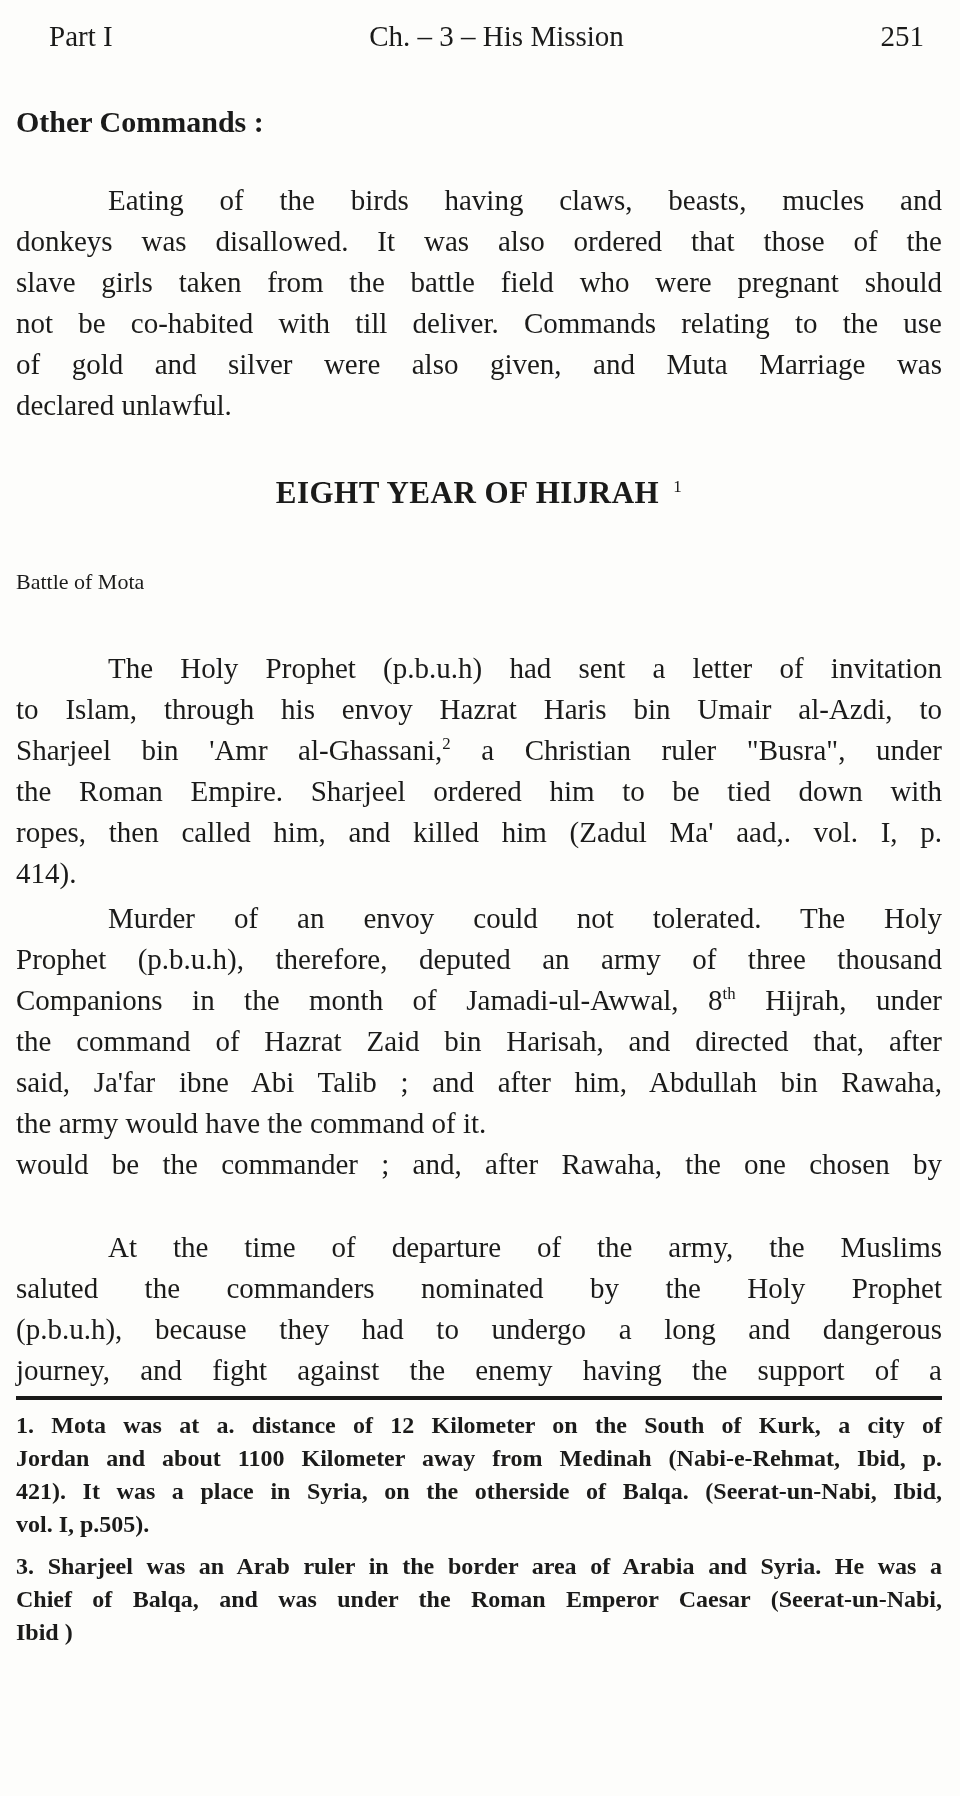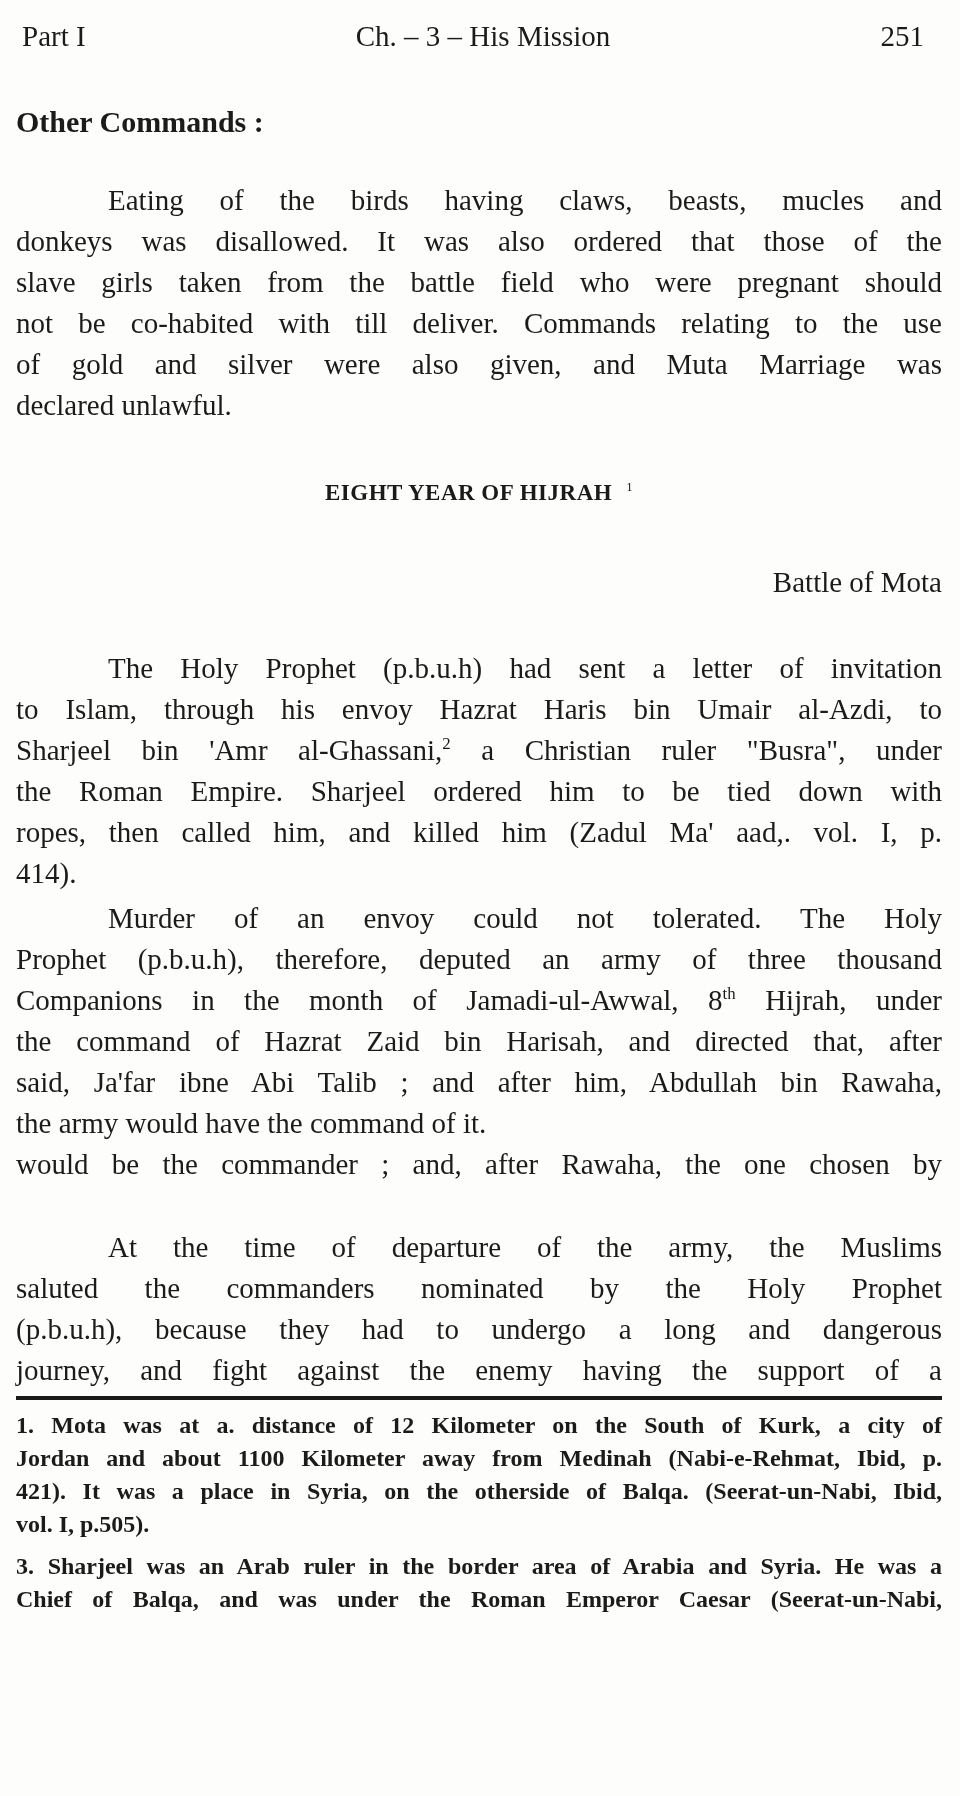--- a/index.html
+++ b/index.html
@@ -19,50 +19,51 @@
     overflow: hidden;
   }
 
   
   .running-head {
     display: flex;
     align-items: baseline;
     font-size: 29px;
     line-height: 36px;
     padding: 4px 18px 0 6px;
+    margin-left: 27px;
   }
   .running-head .part   { flex: 0 0 auto; }
   .running-head .chapter{ flex: 1 1 auto; text-align: center; }
   .running-head .pageno { flex: 0 0 auto; }
 
   
   .oc-heading {
     margin-top: 50px;
     font-size: 30px;
     font-weight: bold;
     line-height: 36px;
   }
   .section-heading {
     margin-top: 48px;
     text-align: center;
-    font-size: 23px;
+    font-size: 31px;
     font-weight: bold;
     letter-spacing: 0.5px;
     line-height: 38px;
   }
   .section-heading sup {
     font-weight: normal;
     font-size: 0.55em;
     margin-left: 14px;
     line-height: 0;
   }
   .sub-heading {
     margin-top: 52px;
-    text-align: right;
-    font-size: 29px;
+    text-align: left;
+    font-size: 22px;
     line-height: 36px;
   }
 
   
   .para { font-size: 29px; }
   .para .tline {
     line-height: 41px;
     text-align: justify;
     text-align-last: justify;
     white-space: normal;
@@ -156,16 +157,17 @@
   <div class="footnotes">
     <div class="footnote">
         <div class="tline">1. Mota was at a. distance of 12 Kilometer on the South of Kurk, a city of</div>
         <div class="tline">Jordan and about 1100 Kilometer away from Medinah (Nabi-e-Rehmat, Ibid, p.</div>
         <div class="tline">421). It was a place in Syria, on the otherside of Balqa. (Seerat-un-Nabi, Ibid,</div>
         <div class="tline tline-last">vol. I, p.505).</div>
       </div>
     <div class="footnote">
         <div class="tline">3. Sharjeel was an Arab ruler in the border area of Arabia and Syria. He was a</div>
         <div class="tline">Chief of Balqa, and was under the Roman Emperor Caesar (Seerat-un-Nabi,</div>
+        <div class="tline tline-last">Ibid )</div>
       </div>
   </div>
 
 </div>
 
 </body></html>

